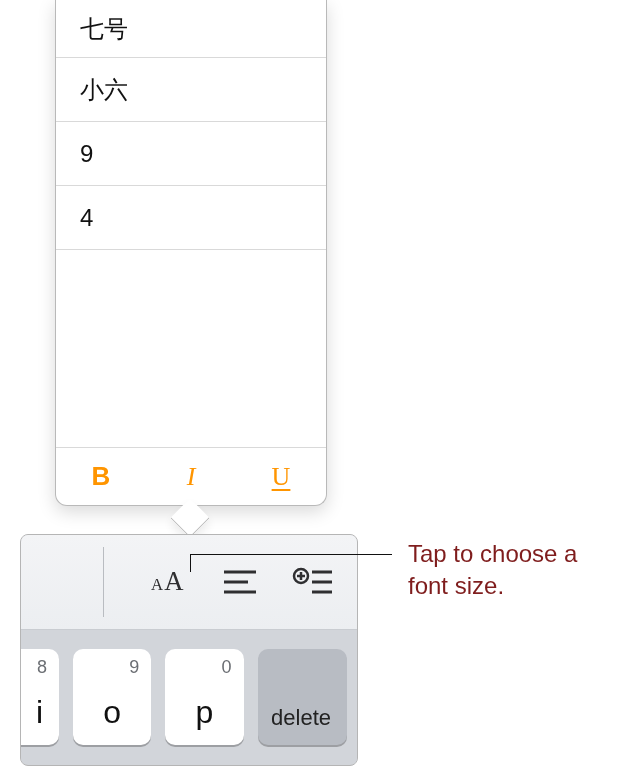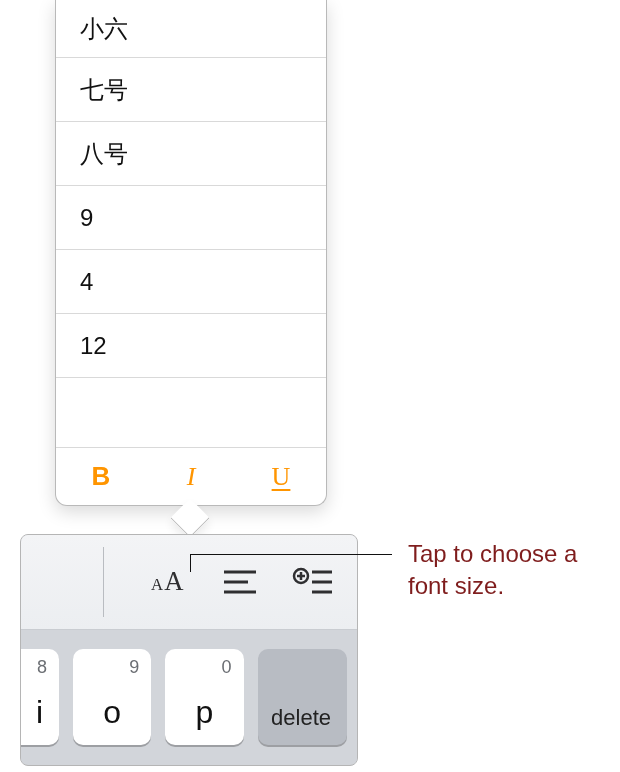--- a/index.html
+++ b/index.html
@@ -170,36 +170,30 @@
   }
 </style>
 </head>
 <body>
 
 <div class="stage">
 
   <div class="popover">
     <div class="size-list">
       <div class="size-item">
+          <span>七号</span>
+        </div>
+      <div class="size-item">
           <span>小六</span>
         </div>
       <div class="size-item">
-          <span>七号</span>
-        </div>
-      <div class="size-item">
-          <span>八号</span>
-        </div>
-      <div class="size-item">
           <span>9</span>
         </div>
       <div class="size-item">
           <span>4</span>
-        </div>
-      <div class="size-item">
-          <span>12</span>
         </div>
     </div>
     <div class="biubar">
       <div class="biubtn bold">
           <span>B</span>
         </div>
       <div class="biubtn italic">
           <span>I</span>
         </div>
       <div class="biubtn under">

